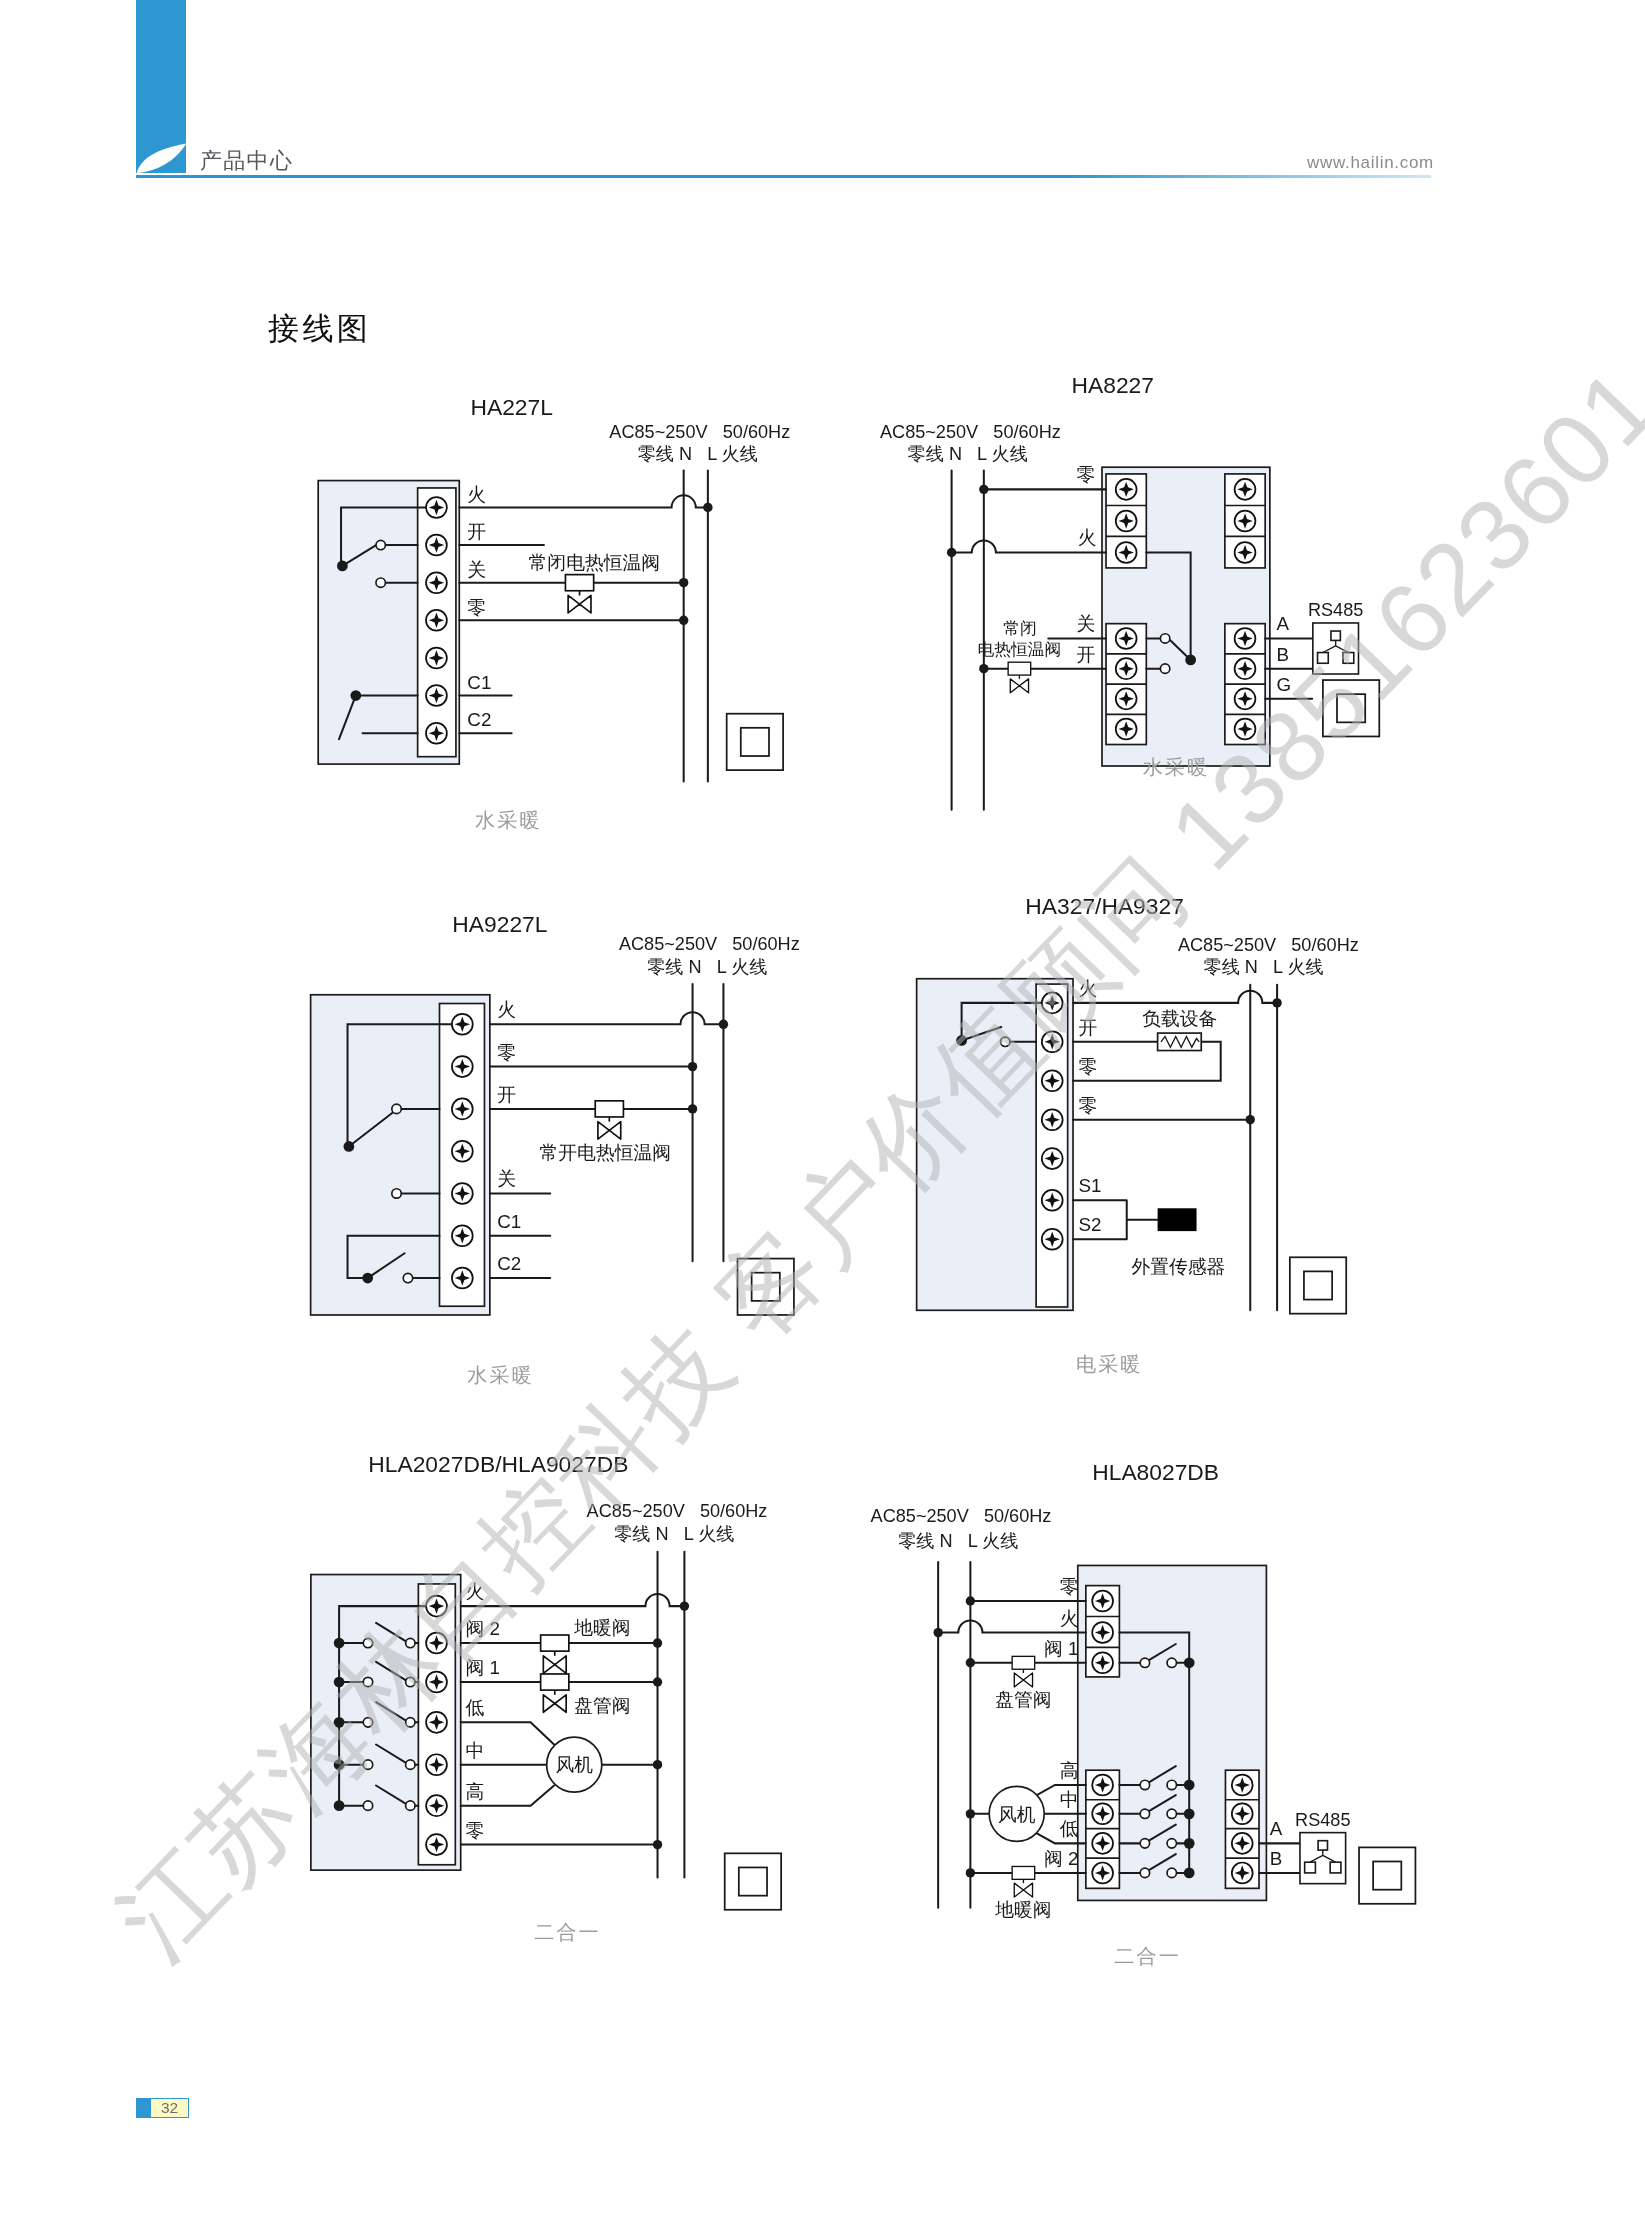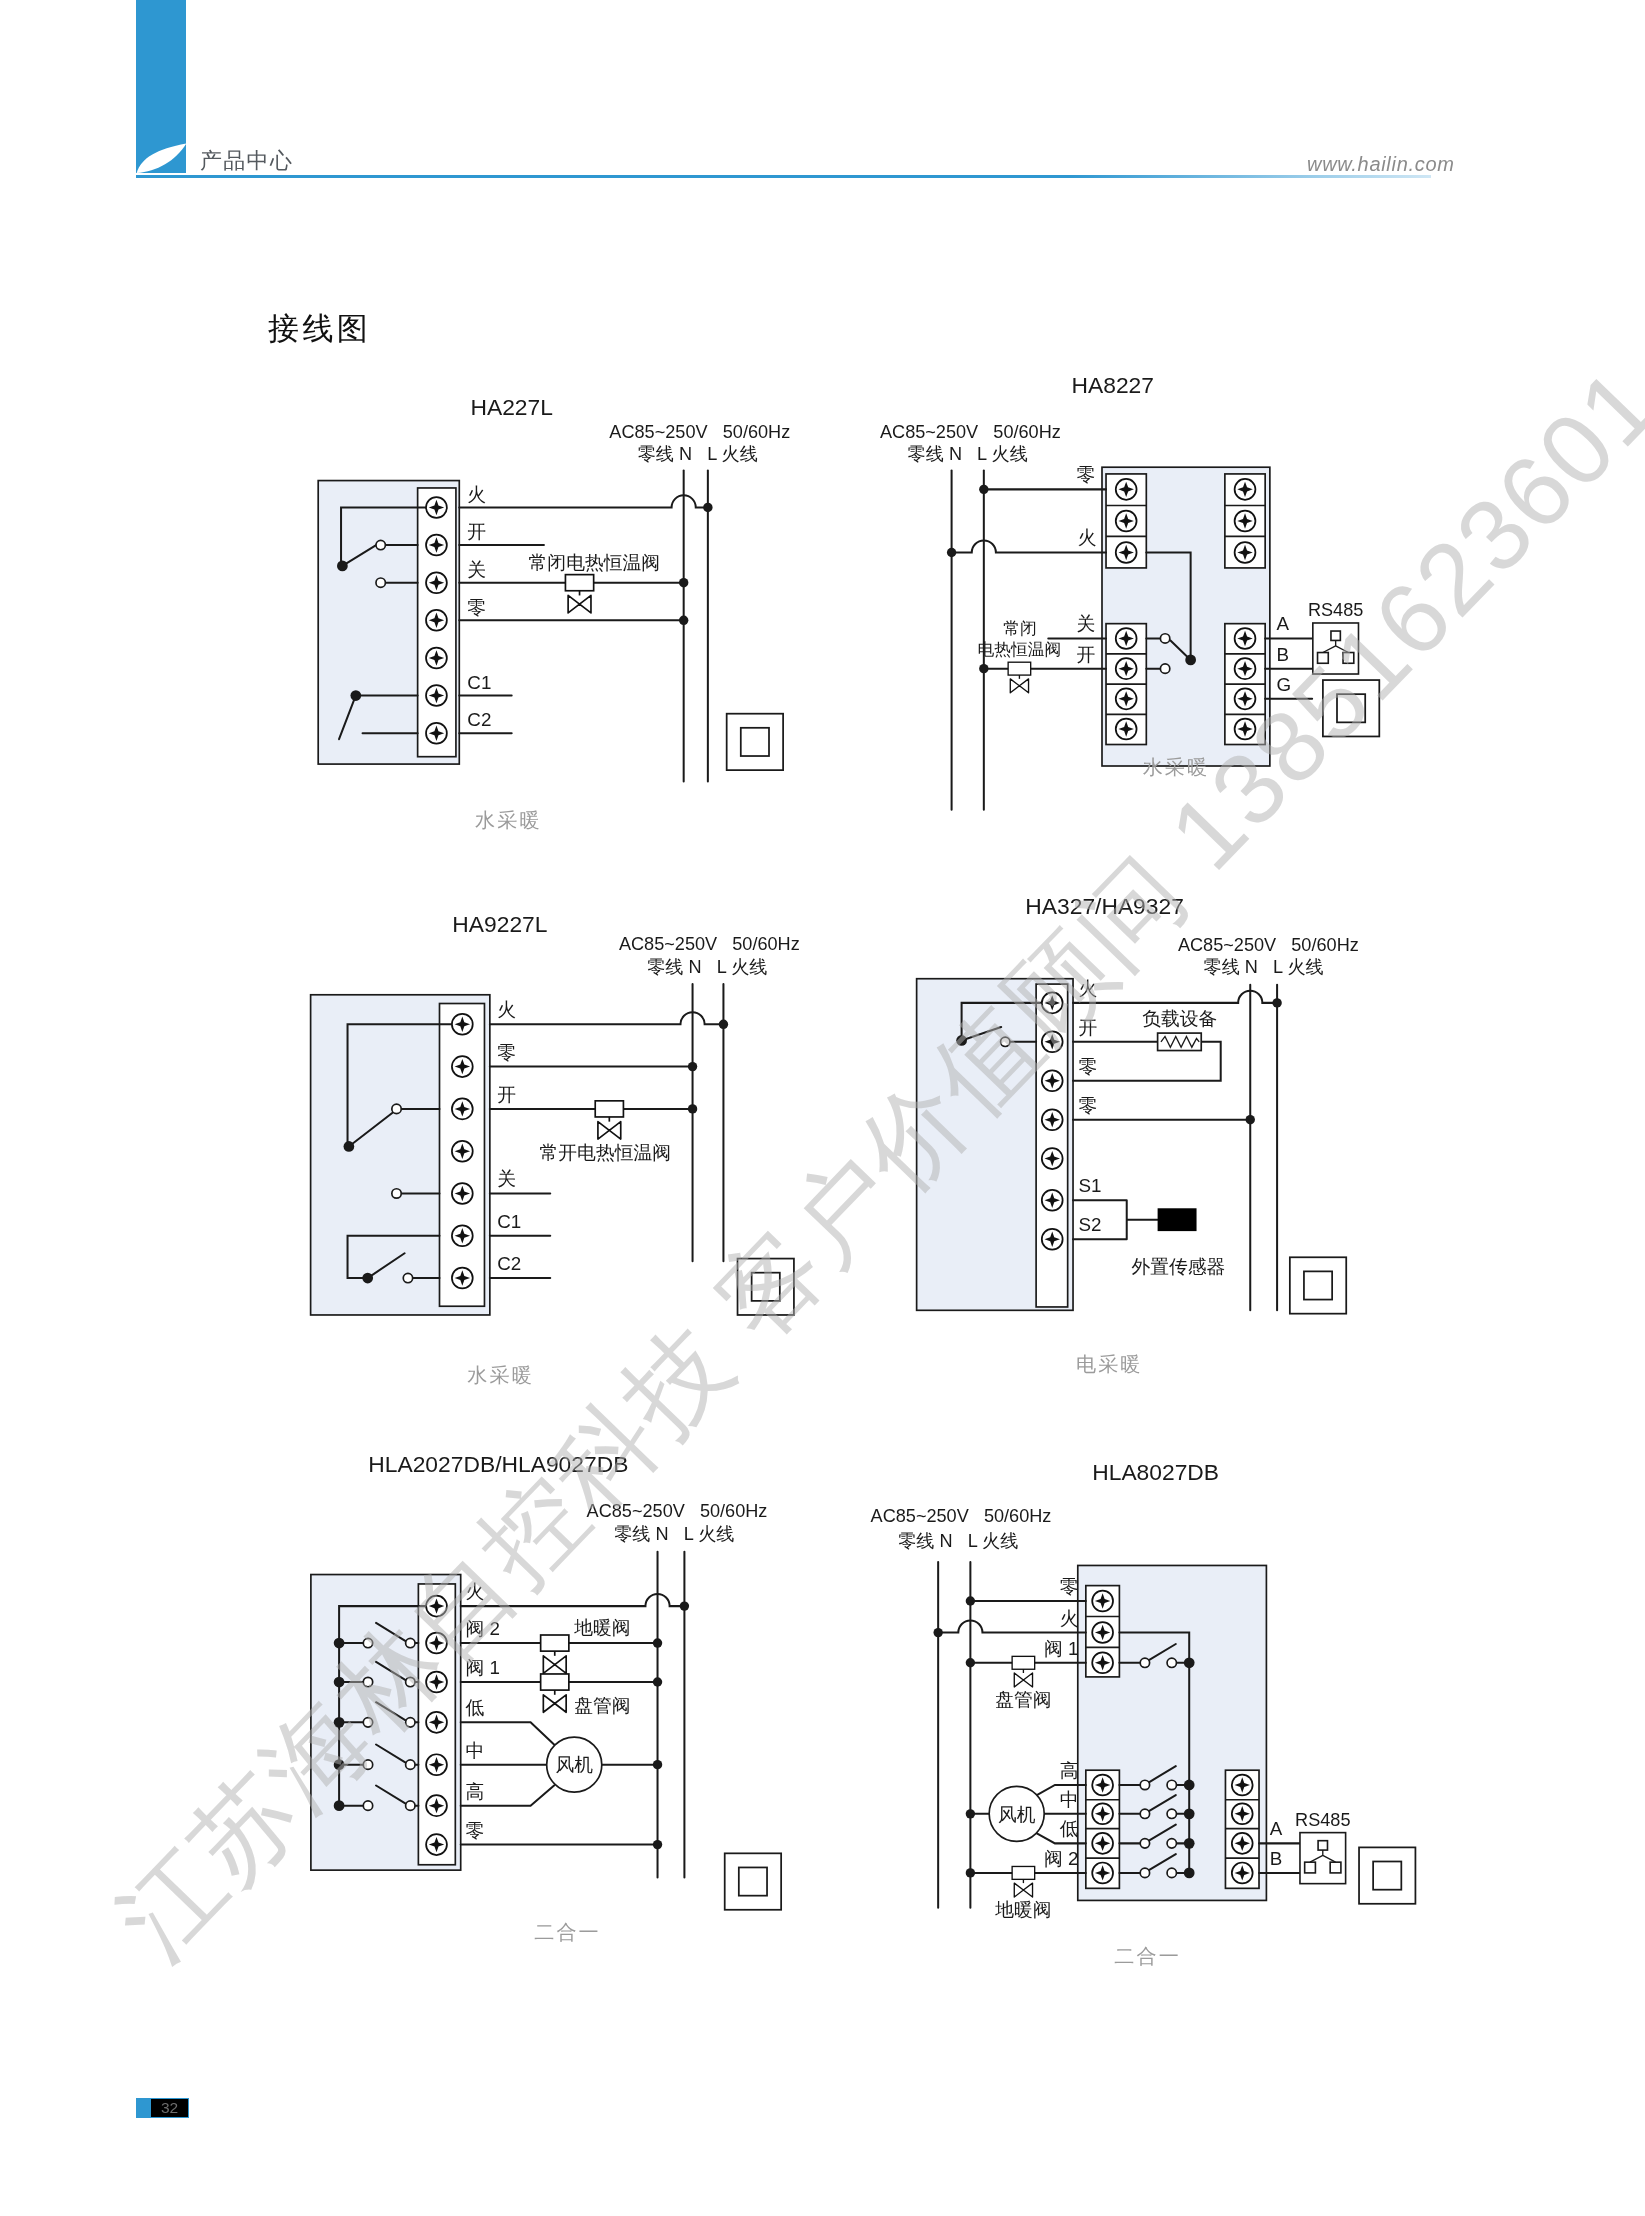--- a/index.html
+++ b/index.html
@@ -3,38 +3,38 @@
 <meta charset="utf-8">
 <style>
   html,body{margin:0;padding:0;background:#ffffff;}
   body{font-family:"Liberation Sans",sans-serif;}
   #page{position:relative;width:1645px;height:2216px;background:#fff;overflow:hidden;}
 
   
   .topbar{position:absolute;left:136px;top:0;width:50px;height:173px;background:#2E97D1;}
   .leaf{position:absolute;left:134px;top:138px;width:55px;height:38px;}
   .section-title{position:absolute;left:200px;top:146px;font-size:22px;color:#54595E;letter-spacing:1.3px;}
-  .website{position:absolute;left:1307px;top:153px;font-size:20px;color:#8B8B8B;letter-spacing:0.7px;font-style:italic;}
+  .website{position:absolute;left:1307px;top:153px;font-size:17px;color:#8B8B8B;letter-spacing:0.7px;}
   .hrule{position:absolute;left:136px;top:175px;width:1295px;height:2.7px;
          background:linear-gradient(90deg,#2E97D1 0%,#2E97D1 72%,#CFE7F5 100%);}
 
   
   .heading{position:absolute;left:268px;top:308px;font-size:31px;font-weight:400;color:#111;letter-spacing:3.4px;}
 
   
   .watermark{position:absolute;left:-181px;top:1142px;width:2042px;height:114px;
              transform:rotate(-46deg);transform-origin:center center;
              font-size:101px;letter-spacing:2.7px;white-space:nowrap;text-align:center;
              color:rgba(178,178,178,0.50);z-index:40;pointer-events:none;}
 
   
   .pagenum{position:absolute;left:136px;top:2098px;display:flex;z-index:5;}
   .pagenum .sq{width:14px;height:20px;background:#2E97D1;}
   .pagenum .nb{width:37px;height:17.5px;border:1.3px solid #2E97D1;color:#6D6D6D;
-               font-size:15.5px;text-align:center;line-height:17.5px;background:#000000;}
+               font-size:15.5px;text-align:center;line-height:17.5px;background:#fef9c3;}
 
   svg{position:absolute;overflow:visible;}
   svg text{font-family:"Liberation Sans",sans-serif;fill:#1A1A1A;}
   .ln{stroke:#1A1A1A;stroke-width:3;fill:none;stroke-linecap:round;}
   .th{stroke:#1A1A1A;stroke-width:2.5;fill:none;}
   .bx{stroke:#1A1A1A;stroke-width:2.5;fill:#E9EEF7;}
   .st{stroke:#1A1A1A;stroke-width:2.5;fill:#FFFFFF;}
   .dt{fill:#1A1A1A;stroke:none;}
   .oc{fill:#FFFFFF;stroke:#1A1A1A;stroke-width:2.5;}
   .sensor{fill:#000;stroke:none;}

